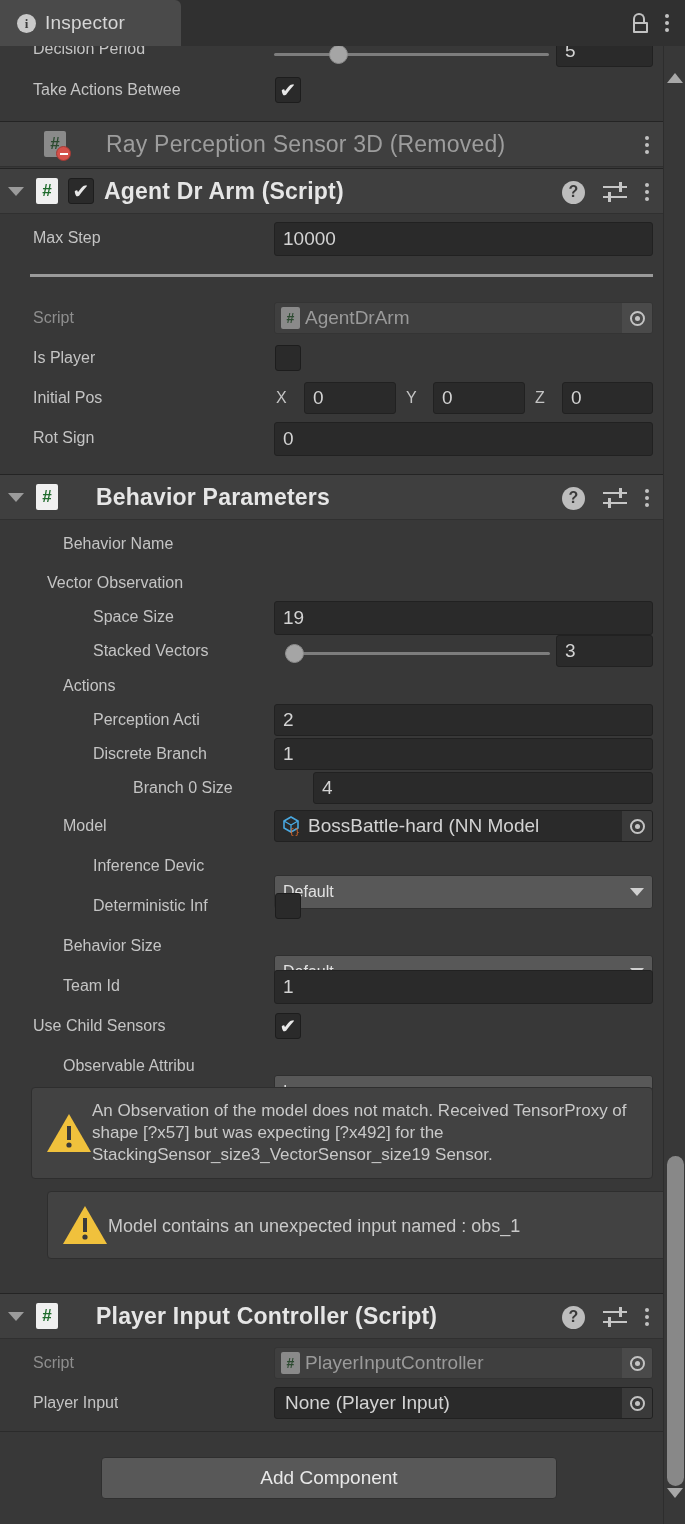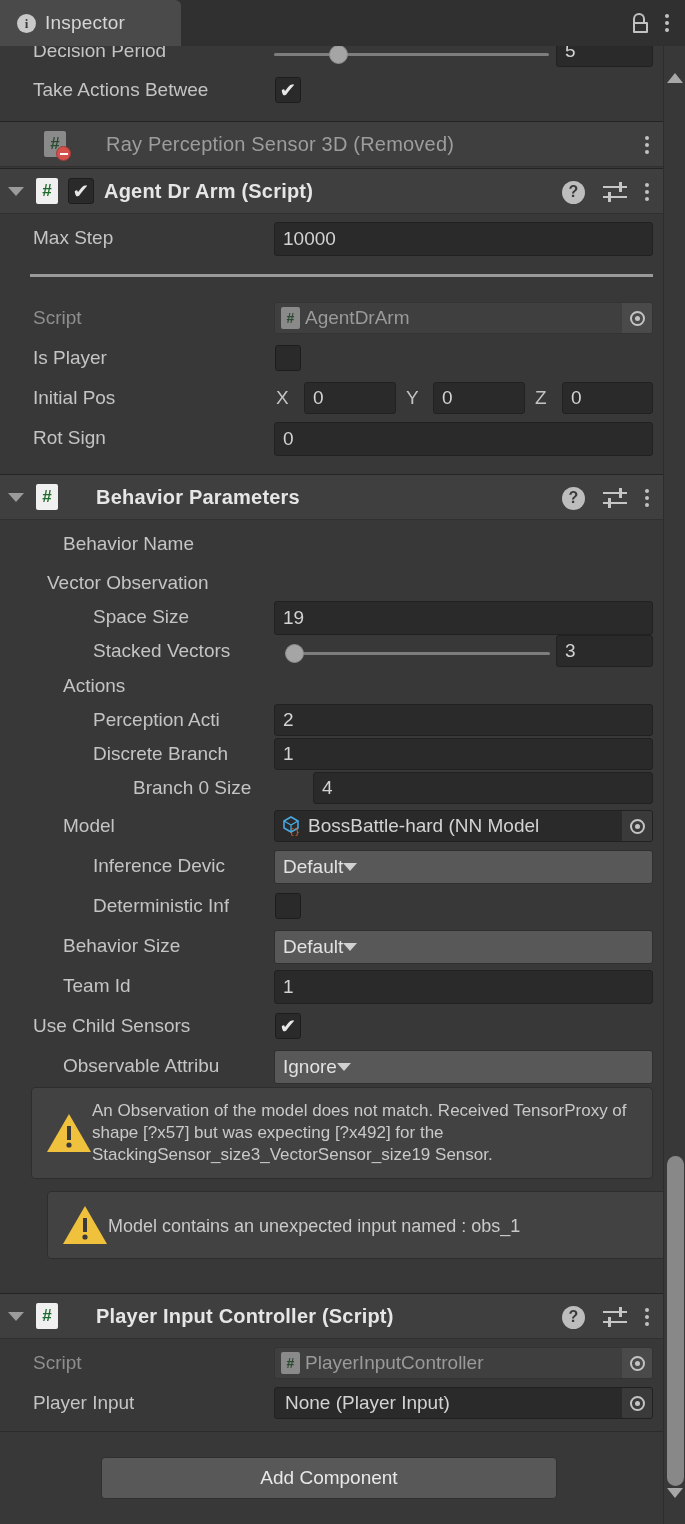--- a/index.html
+++ b/index.html
@@ -52,34 +52,34 @@
 
   
   #viewport {
     position: absolute; left: 0; top: 46px; width: 663px; height: 1478px;
     background: #383838; overflow: hidden;
   }
 
   
   .row { position: relative; height: 40px; display: flex; align-items: center; }
   .label {
-    font-size: 19px; color: #c4c4c4; white-space: nowrap; overflow: hidden;
+    font-size: 16px; color: #c4c4c4; white-space: nowrap; overflow: hidden;
   }
   .label.dim { color: #8e8e8e; }
 
   .field {
     background: #2a2a2a; border: 1px solid #212121; border-radius: 3px;
     height: 32px; display: flex; align-items: center;
     padding: 0 8px; font-size: 19px; color: #d3d3d3;
   }
 
   .popup {
     background: #585858; border: 1px solid #2f2f2f; border-radius: 3px;
-    height: 32px; display: flex; align-items: center; 
-    padding: 0 8px 0 8px; font-size: 19px; color: #e2e2e2;
+    height: 32px; display: flex; align-items: center; justify-content: space-between;
+    padding: 0 8px 0 8px; font-size: 16px; color: #e2e2e2; margin-top: 25px;
   }
   .caret { width: 0; height: 0; border-left: 7px solid transparent;
            border-right: 7px solid transparent; border-top: 8px solid #d0d0d0; }
 
   .checkbox {
     width: 26px; height: 26px; background: #2a2a2a;
     border: 1px solid #1d1d1d; border-radius: 3px;
     display: flex; align-items: center; justify-content: center;
     color: #e8e8e8; font-size: 20px; line-height: 1;
   }
@@ -121,21 +121,21 @@
     content: ""; width: 8px; height: 2px; background: #fff; display: block;
   }
 
   
   .comp-header {
     position: relative; height: 46px; background: #3f3f3f;
     border-top: 1px solid #242424; border-bottom: 1px solid #303030;
     display: flex; align-items: center; padding-left: 8px; gap: 10px;
   }
   .comp-header .title {
-    font-size: 20px; color: #e6e6e6; font-weight: bold; letter-spacing: .2px;
+    font-size: 23px; color: #e6e6e6; font-weight: bold; letter-spacing: .2px;
   }
   .comp-header .title.dim { color: #9d9d9d; font-weight: normal; }
   .foldout {
     width: 0; height: 0; border-left: 8px solid transparent;
     border-right: 8px solid transparent; border-top: 9px solid #9b9b9b;
     margin-right: 2px;
   }
   .hdr-actions {
     position: absolute; right: 14px; top: 0; height: 46px;
     display: flex; align-items: center; gap: 18px;

